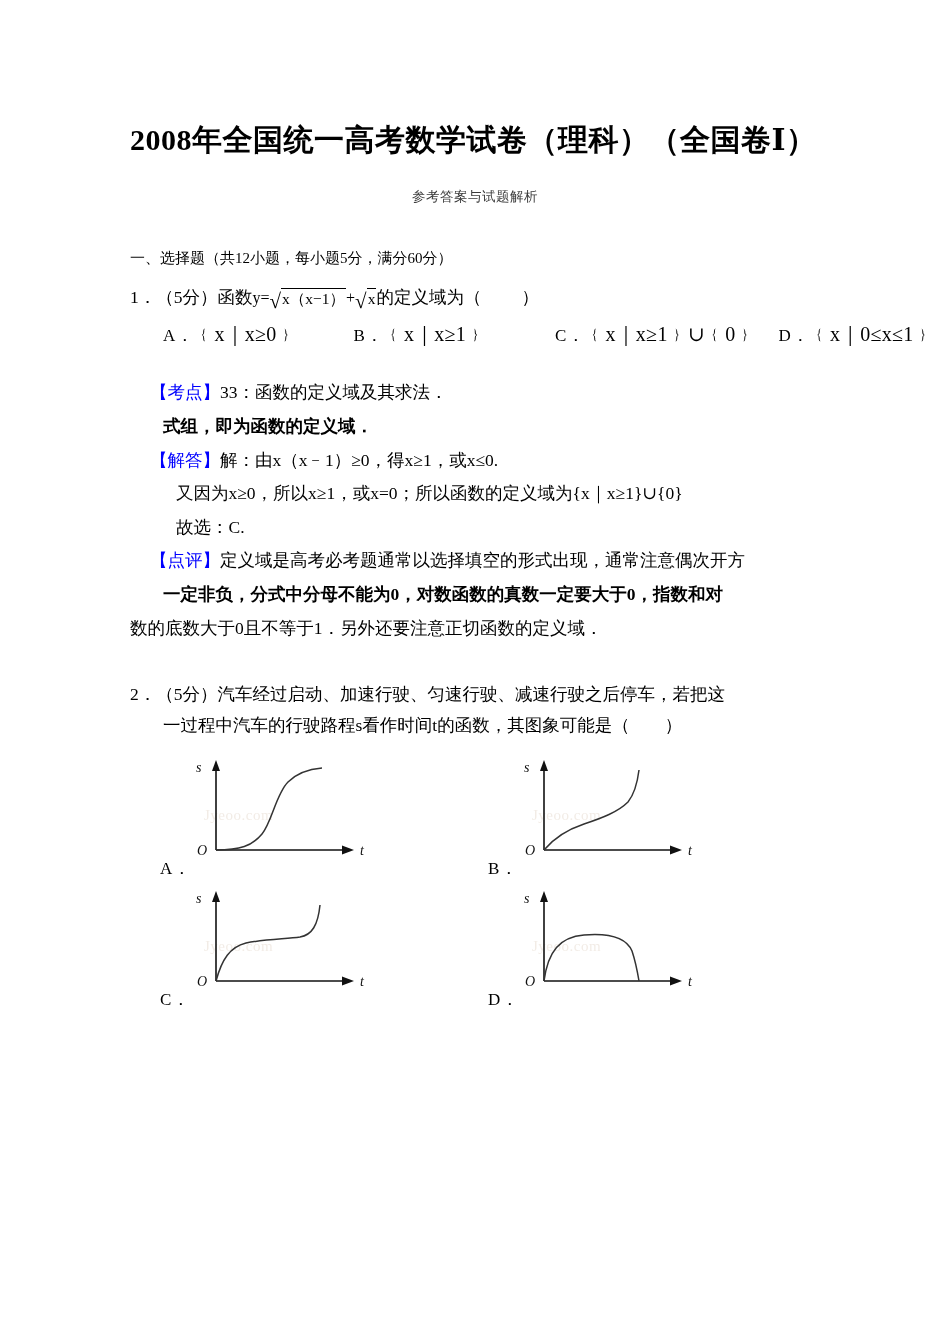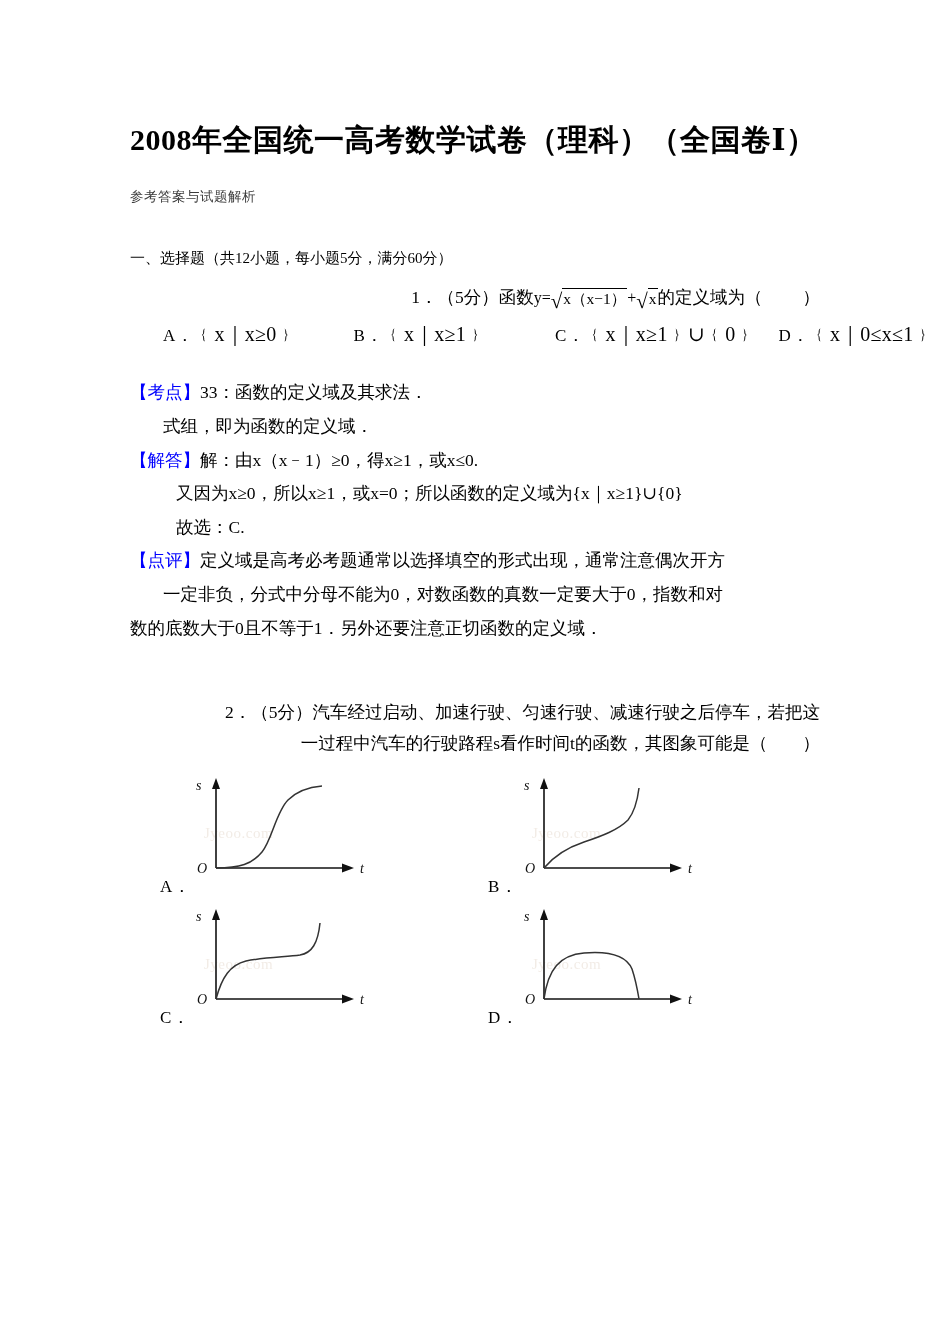--- a/index.html
+++ b/index.html
@@ -28,38 +28,38 @@
     margin-top: 122px;
     text-align: left;
     font-size: 30px;
     font-weight: bold;
     letter-spacing: 0.5px;
     line-height: 1.2;
     white-space: nowrap;
   }
   .doc-subtitle {
     margin-top: 30px;
+    text-align: center;
     font-size: 13.5px;
     color: #3a3a3a;
     letter-spacing: 0.5px;
   }
 
   
   .section-heading {
     margin-top: 42px;
     font-size: 15px;
     line-height: 1.45;
   }
 
   
   .question {
     margin-top: 12px;
     font-size: 17.5px;
     line-height: 1.75;
-    text-align: right;
   }
   .q-line {
     display: block;
     white-space: nowrap;
   }
   .q-indent {
     padding-left: 33px;
   }
 
   
@@ -110,23 +110,25 @@
     margin-top: 28px;
     font-size: 17.5px;
     line-height: 1.92;
   }
   .ana-row {
     display: block;
   }
   .ana-tag {
     color: #0000ff;
     font-weight: normal;
+    margin-left: 20px;
   }
   .hang {
     padding-left: 33px;
+    font-weight: bold;
   }
   .noindent { padding-left: 0; margin-left: 46px; }
 
   
   .graphs {
     margin-top: 14px;
     position: relative;
     width: 690px;
     height: 250px;
   }
@@ -191,21 +193,21 @@
     </span>
     <span class="ana-row noindent">又因为x≥0，所以x≥1，或x=0；所以函数的定义域为{x｜x≥1}∪{0}</span>
     <span class="ana-row noindent">故选：C.</span>
     <span class="ana-row">
       <span class="ana-tag">【点评】</span><span>定义域是高考必考题通常以选择填空的形式出现，通常注意偶次开方</span>
     </span>
     <span class="ana-row hang">一定非负，分式中分母不能为0，对数函数的真数一定要大于0，指数和对</span>
     <span class="ana-row">数的底数大于0且不等于1．另外还要注意正切函数的定义域．</span>
   </div>
 
-  <div class="question" style="margin-top:52px">
+  <div class="question" style="margin-top:34px">
     <span class="q-line">
       <span>2．</span><span>（5分）</span><span>汽车经过启动、加速行驶、匀速行驶、减速行驶之后停车，若把这</span>
     </span>
     <span class="q-line q-indent">一过程中汽车的行驶路程s看作时间t的函数，其图象可能是（　　）</span>
   </div>
 
   <div class="graphs">
 
     <div class="graph-cell" style="left:30px; top:4px;">
       <svg class="graph-svg" width="200" height="108" viewBox="0 0 200 108">

